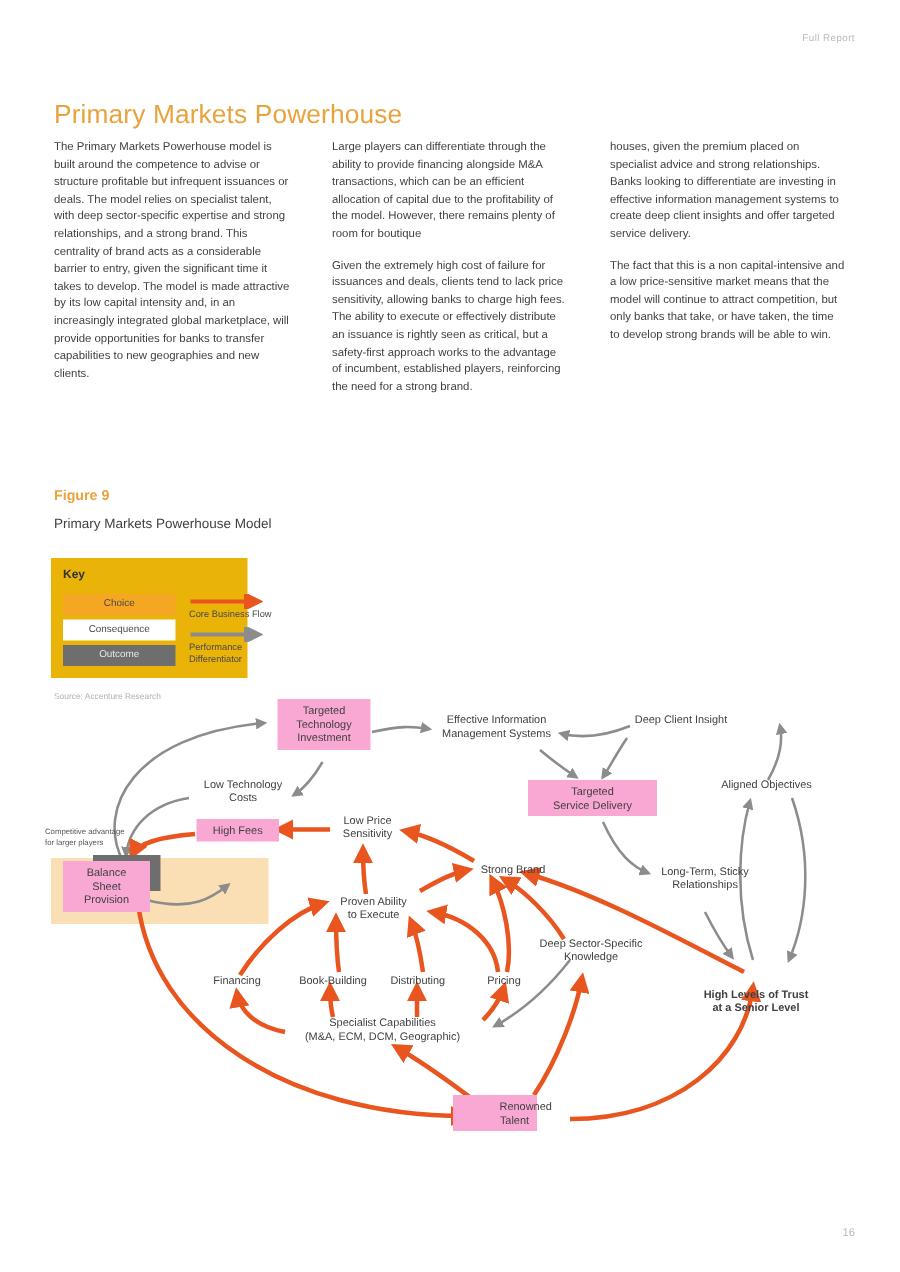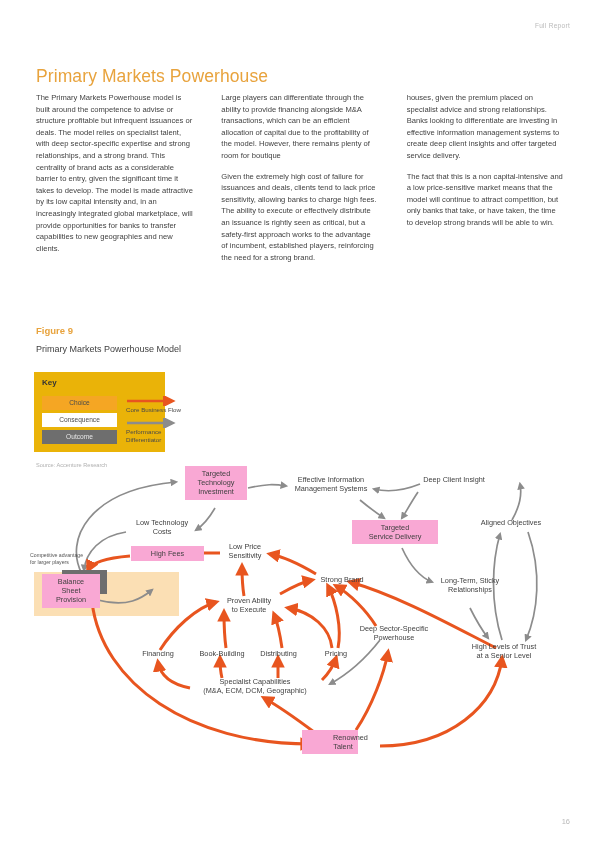--- a/index.html
+++ b/index.html
@@ -259,40 +259,40 @@
     <div class="node" style="left:385px;top:13px;width:78px;">Deep Client Insight</div>
 
     <div class="node" style="left:95px;top:56px;width:74px;">Low Technology
 Costs</div>
 
     <div class="node box" style="left:322px;top:58px;width:86px;">Targeted
 Service Delivery</div>
 
     <div class="node" style="left:440px;top:56px;width:82px;">Aligned Objectives</div>
 
-    <div class="node box" style="left:101px;top:84px;width:73px;">High Fees</div>
+    <div class="node box" style="left:101px;top:84px;width:55px;">High Fees</div>
 
     <div class="node" style="left:185px;top:80px;width:60px;">Low Price
 Sensitivity</div>
 
     <div class="node" style="left:281px;top:113px;width:62px;">Strong Brand</div>
 
     <div class="node" style="left:400px;top:114px;width:80px;">Long-Term, Sticky
 Relationships</div>
 
     <div class="node gray" style="left:32px;top:108px;width:45px;">High
 Profits</div>
 
     <div class="node" style="left:183px;top:134px;width:72px;">Proven Ability
 to Execute</div>
 
     <div class="node" style="left:322px;top:162px;width:84px;">Deep Sector-Specific
-Powerhouse</div>
-
-    <div class="node" style="left:431px;top:180px;width:86px;">High Levels of Trust
+Knowledge</div>
+
+    <div class="node" style="left:431px;top:196px;width:86px;font-weight:bold;">High Levels of Trust
 at a Senior Level</div>
 
     <div class="node box" style="left:12px;top:112px;width:58px;">Balance
 Sheet
 Provision</div>
 
     <div class="node" style="left:101px;top:187px;width:54px;">Financing</div>
 
     <div class="node" style="left:163px;top:187px;width:58px;">Book-Building</div>
 

